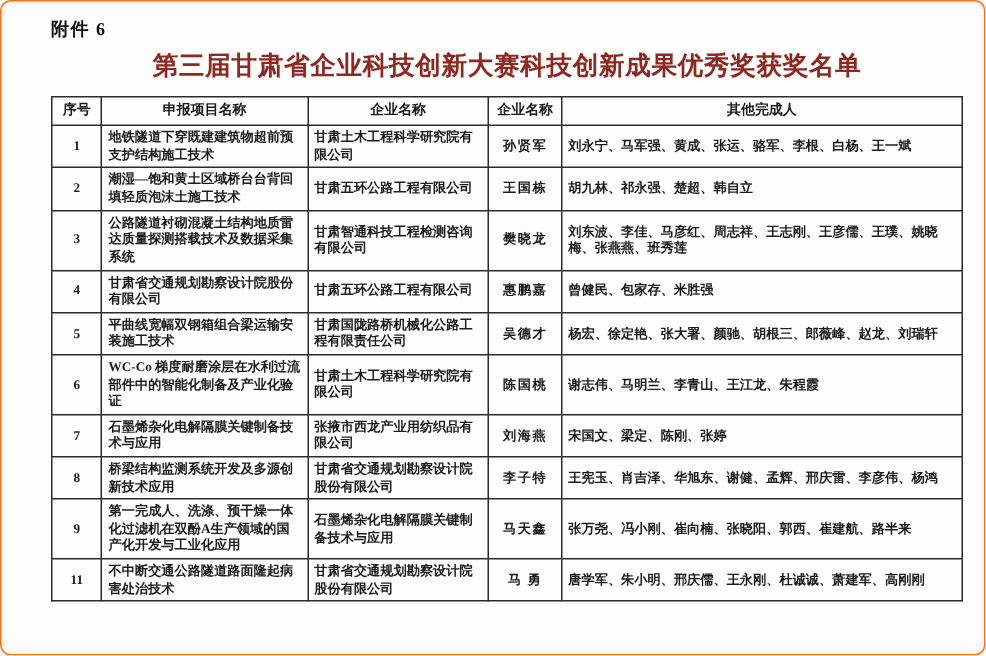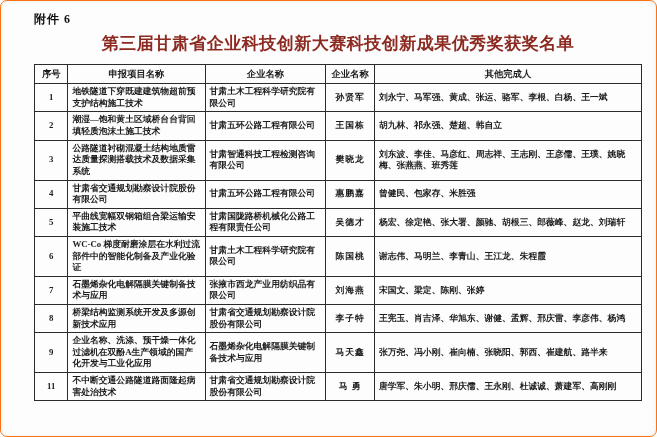--- a/index.html
+++ b/index.html
@@ -138,21 +138,21 @@
           </tr>
           <tr>
             <td class="c-no">8</td>
             <td class="c-left">桥梁结构监测系统开发及多源创新技术应用</td>
             <td class="c-left">甘肃省交通规划勘察设计院股份有限公司</td>
             <td class="c-center">李子特</td>
             <td class="c-left">王宪玉、肖吉泽、华旭东、谢健、孟辉、邢庆雷、李彦伟、杨鸿</td>
           </tr>
           <tr>
             <td class="c-no">9</td>
-            <td class="c-left">企业名称、洗涤、预干燥一体化过滤机在双酚A生产领域的国产化开发与工业化应用</td>
+            <td class="c-left">第一完成人、洗涤、预干燥一体化过滤机在双酚A生产领域的国产化开发与工业化应用</td>
             <td class="c-left">石墨烯杂化电解隔膜关键制备技术与应用</td>
             <td class="c-center">马天鑫</td>
             <td class="c-left">张万尧、冯小刚、崔向楠、张晓阳、郭西、崔建航、路半来</td>
           </tr>
           <tr>
             <td class="c-no">11</td>
             <td class="c-left">不中断交通公路隧道路面隆起病害处治技术</td>
             <td class="c-left">甘肃省交通规划勘察设计院股份有限公司</td>
             <td class="c-center">马 勇</td>
             <td class="c-left">唐学军、朱小明、邢庆儒、王永刚、杜诚诚、萧建军、高刚刚</td>

